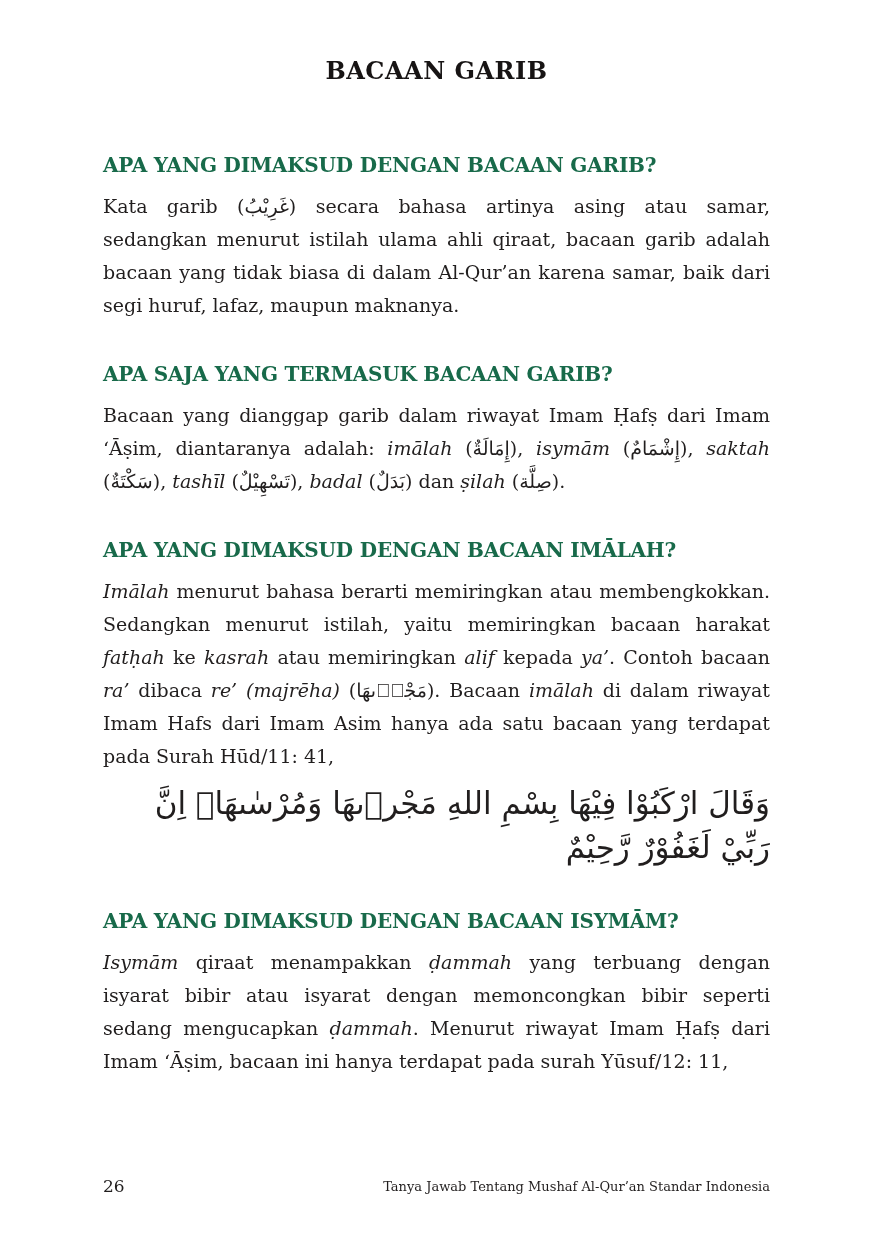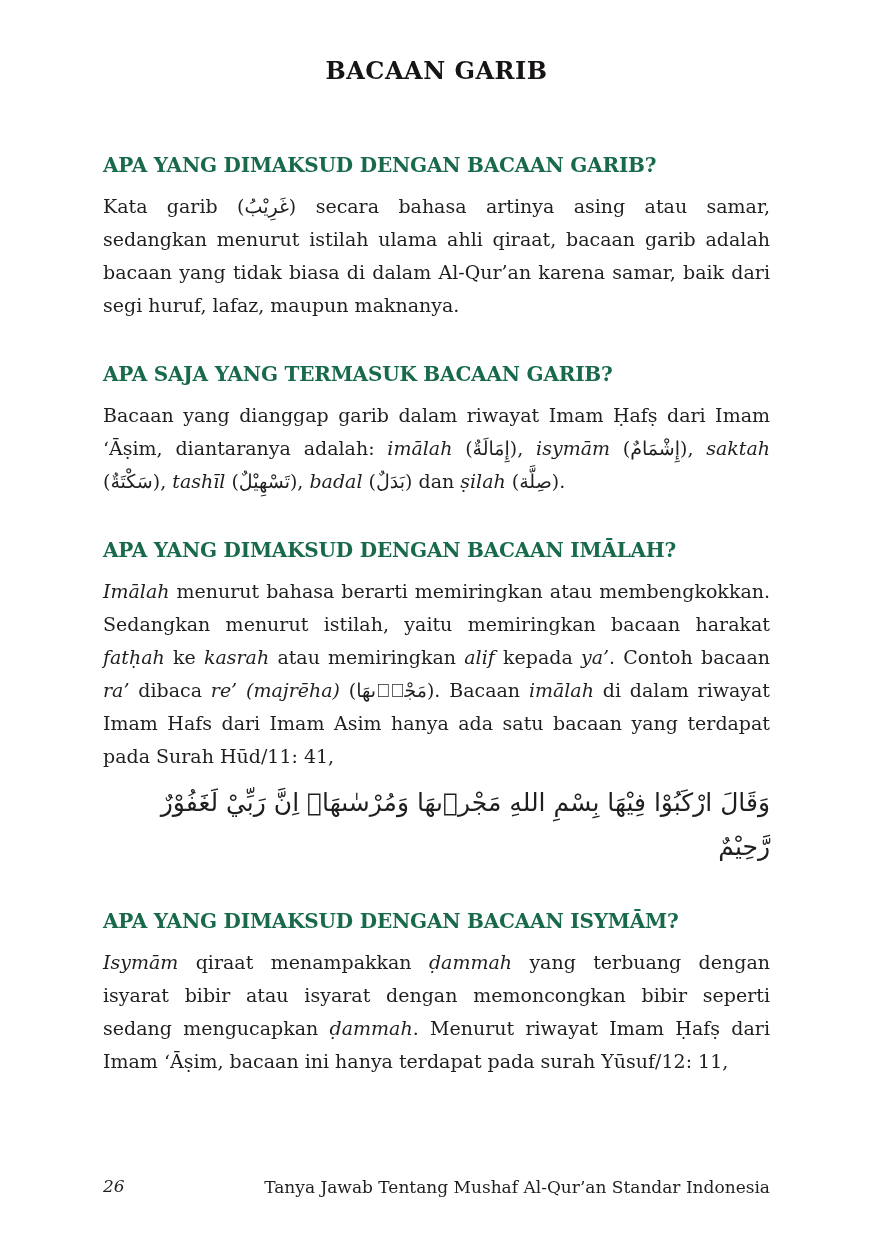--- a/index.html
+++ b/index.html
@@ -48,35 +48,35 @@
   .para .ar {
     font-family: Liberation Sans, sans-serif;
     font-size: 19px;
     unicode-bidi: isolate;
   }
   .verse {
     margin: 8px 0 0 0;
     direction: rtl;
     text-align: right;
     font-family: "DejaVu Sans", sans-serif;
-    font-size: 25px;
+    font-size: 31px;
     line-height: 44px;
     color: #211e1e;
   }
   .footer {
     position: absolute;
     left: 103px; right: 103px; bottom: 40px;
     display: flex;
     justify-content: space-between;
     align-items: flex-start;
   }
-  .page-number { font-size: 17px; font-style: italic; }
+  .page-number { font-size: 17px; }
   .book-title {
     text-align: left;
-    font-size: 17px;
+    font-size: 13px;
     line-height: 22px;
   }
 </style>
 </head>
 <body>
 
 <div class="page">
 
   <h1 class="doc-title">BACAAN GARIB</h1>
 

